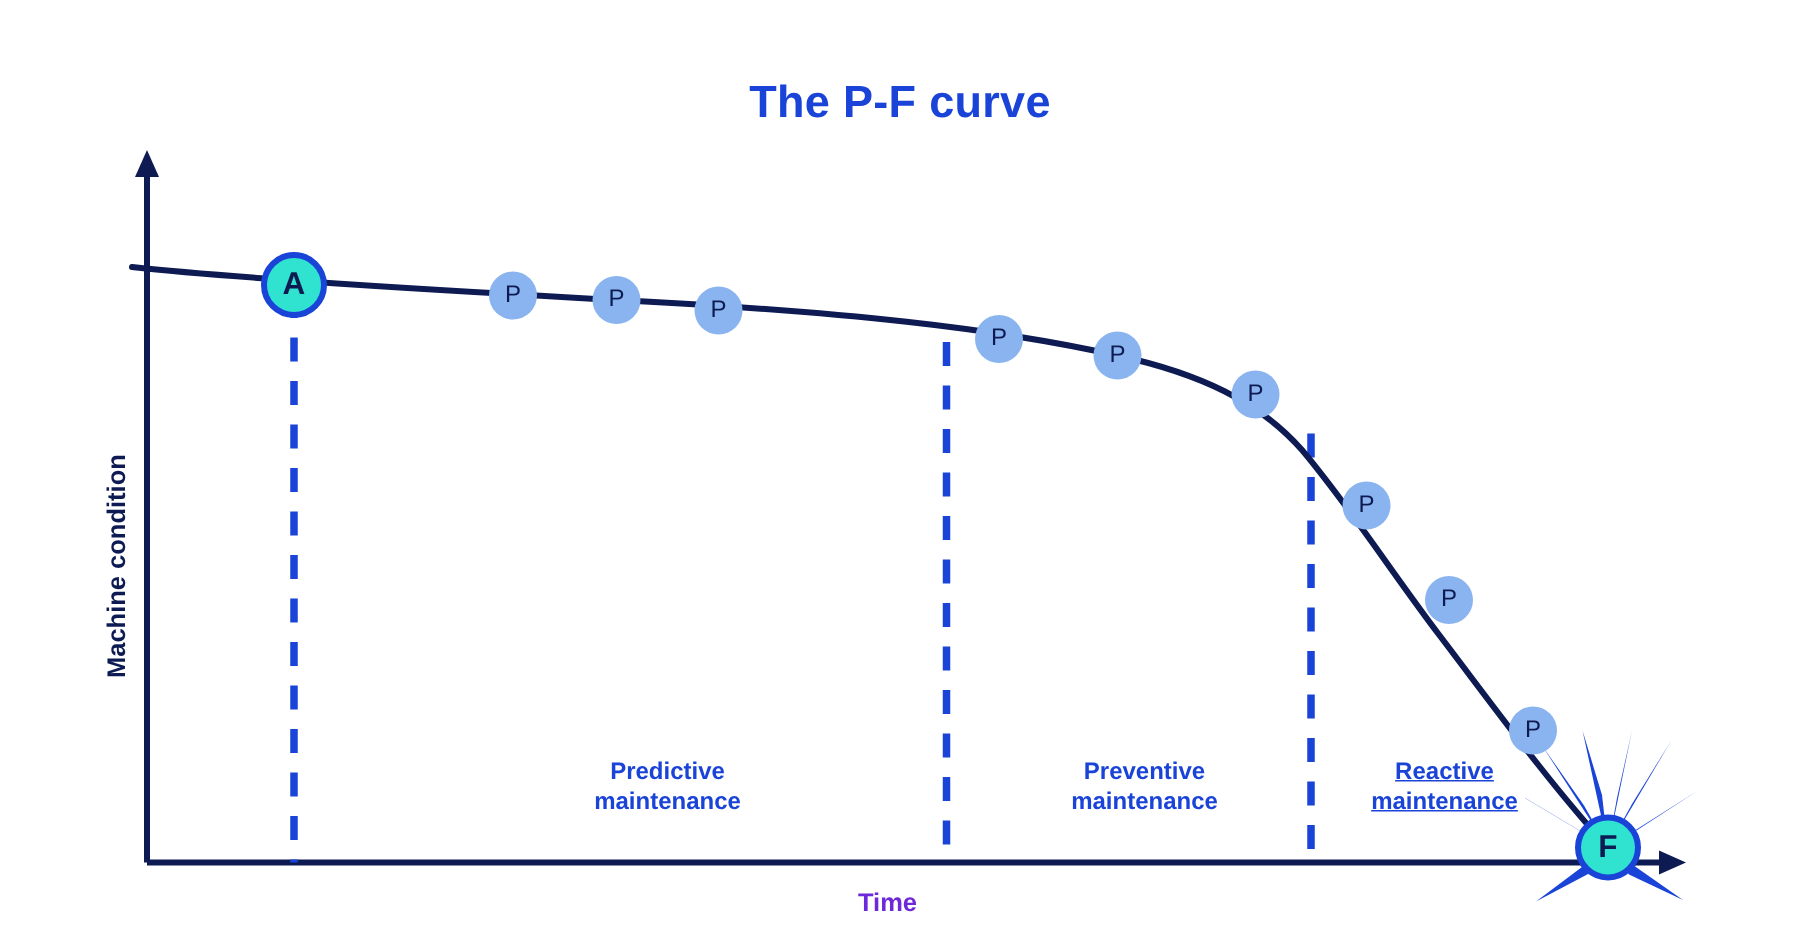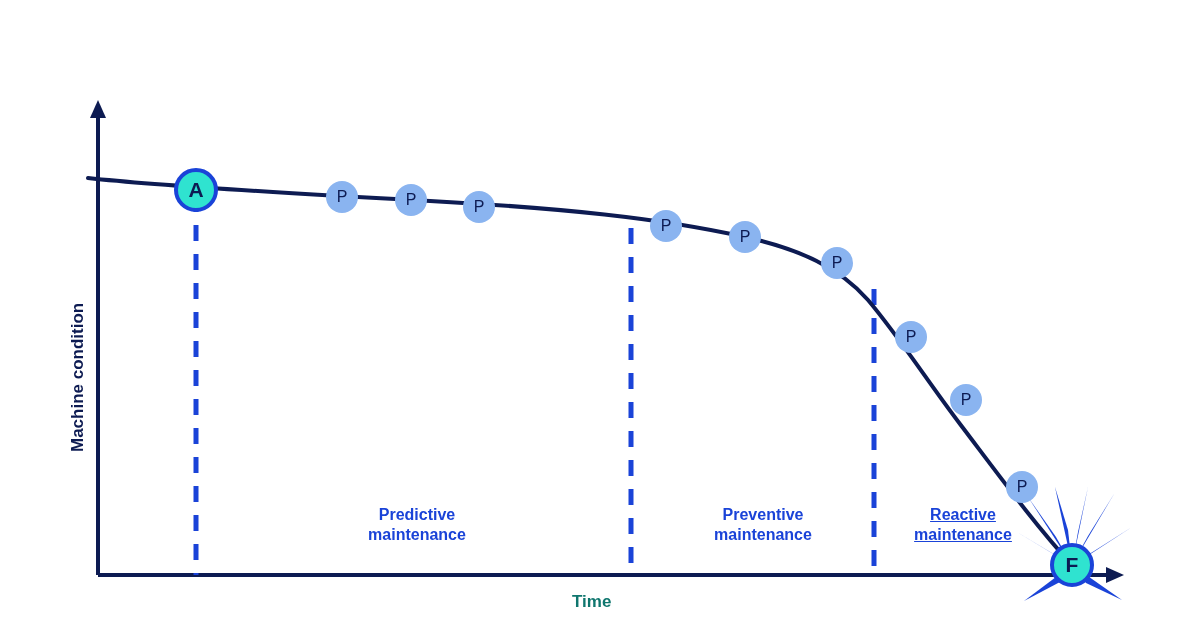--- a/index.html
+++ b/index.html
@@ -35,21 +35,21 @@
     position: absolute;
     color: #0d1b52;
     font-size: 17px;
     font-weight: bold;
     transform: rotate(-90deg);
     transform-origin: left top;
     white-space: nowrap;
   }
   .axis-label-x {
     position: absolute;
-    color: #0f766e;
+    color: #6d28d9;
     font-size: 17px;
     font-weight: bold;
     white-space: nowrap;
   }
   .zone-label {
     position: absolute;
     color: #1a43d8;
     font-size: 16px;
     font-weight: bold;
     text-align: center;
@@ -85,20 +85,21 @@
     position: absolute;
     left: 0; top: 0;
     overflow: visible;
   }
 </style>
 </head>
 <body>
 
 <div id="chart-root">
 
+  <div class="chart-title">The P-F curve</div>
 
   <svg width="1200" height="627">
 
     <g>
       <line x1="98" y1="575" x2="98" y2="112" stroke="#0d1b52" stroke-width="4"></line>
       <polygon points="98,100 90,118 106,118" fill="#0d1b52"></polygon>
     </g>
 
     <g>
       <line x1="98" y1="575" x2="1110" y2="575" stroke="#0d1b52" stroke-width="4"></line>
@@ -127,21 +128,21 @@
       <polygon points="1072,565 1114,494 1088,536"></polygon>
       <polygon points="1072,565 1132,527 1092,553"></polygon>
       <polygon points="1072,565 1024,601 1060,582"></polygon>
       <polygon points="1072,565 1122,600 1086,583"></polygon>
     </g>
   </svg>
 
   <div class="axis-label-y" style="left:68px; top:452px;">Machine condition</div>
   <div class="axis-label-x" style="left:572px; top:592px;">Time</div>
 
-  <div class="zone-label" style="left:317px; top:505px; width:200px;">Predictive
+  <div class="zone-label" style="left:345px; top:505px; width:200px;">Predictive
 maintenance</div>
   <div class="zone-label" style="left:663px; top:505px; width:200px;">Preventive
 maintenance</div>
   <div class="zone-label" style="left:863px; top:505px; width:200px;text-decoration:underline;">Reactive
 maintenance</div>
 
   <div class="node node-major" style="left:174px; top:168px;">A</div>
   <div class="node node-major" style="left:1050px; top:543px;">F</div>
 
   <div class="node node-p" style="left:326px; top:181px;">P</div>

